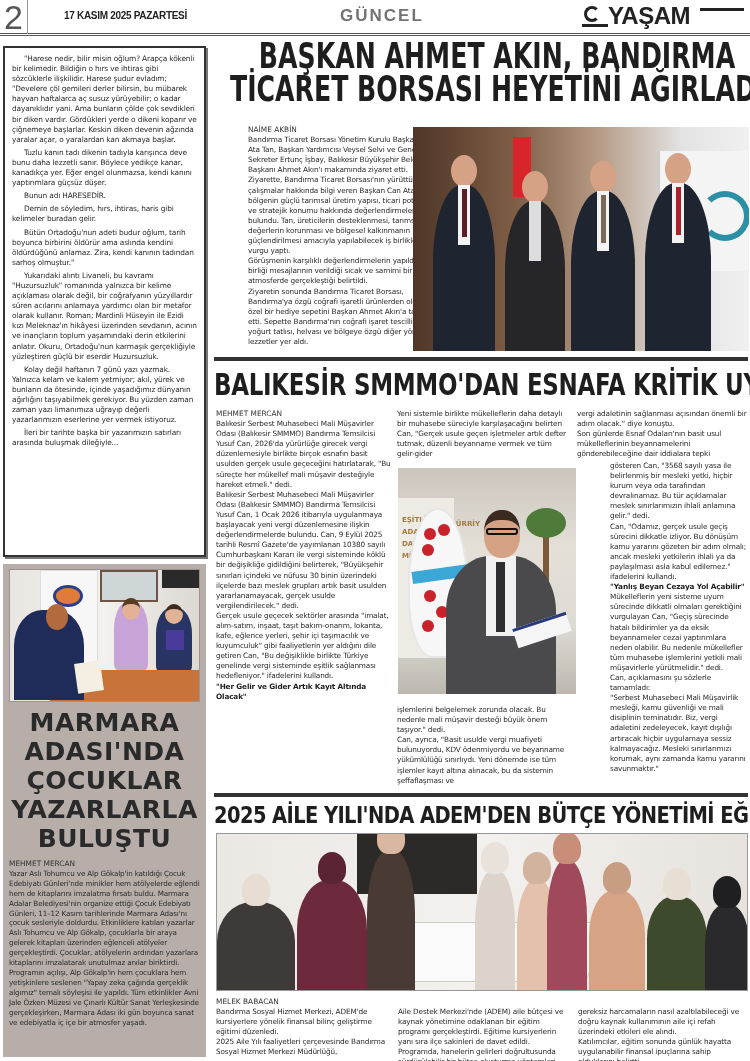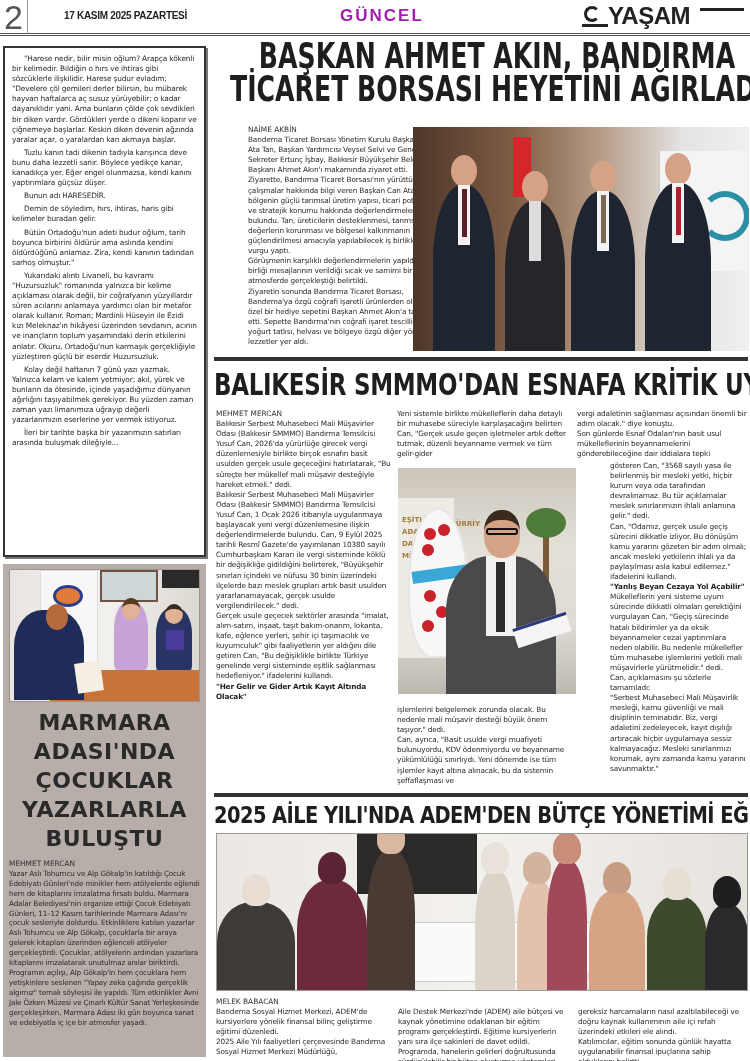--- a/index.html
+++ b/index.html
@@ -3,21 +3,21 @@
 <meta charset="utf-8">
 <style>
   * { box-sizing: border-box; margin: 0; padding: 0; }
   html, body { width: 750px; height: 1061px; background: #fff; overflow: hidden; }
   body { font-family: "DejaVu Sans", sans-serif; color: #222; position: relative; }
 
   
   .masthead { position: absolute; left: 0; top: 0; width: 750px; height: 36px; border-bottom: 3px double #555; }
   .page-num { position: absolute; left: 4px; top: 0; width: 24px; height: 34px; font-family: "Liberation Sans", sans-serif; font-size: 34px; line-height: 34px; color: #555; border-right: 1px solid #999; }
   .date { position: absolute; left: 64px; top: 10px; font-family: "Liberation Sans", sans-serif; font-weight: bold; font-size: 10px; letter-spacing: -0.3px; color: #222; }
-  .section { position: absolute; left: 340px; top: 6px; font-family: "Liberation Sans", sans-serif; font-weight: bold; font-size: 17px; letter-spacing: 2px; color: #a21caf; }
+  .section { position: absolute; left: 340px; top: 6px; font-family: "Liberation Sans", sans-serif; font-weight: bold; font-size: 17px; letter-spacing: 2px; color: #737373; }
   .logo { position: absolute; left: 582px; top: 2px; width: 164px; height: 30px; }
   .logo .word { position: absolute; left: 26px; top: 0; font-family: "Liberation Sans", sans-serif; font-weight: bold; font-size: 24px; letter-spacing: -0.5px; color: #222; }
   .logo .moon { position: absolute; left: 2px; top: 4px; width: 16px; height: 16px; border-radius: 50%; border: 3px solid #222; border-right-color: transparent; }
   .logo .line { position: absolute; left: 0; top: 22px; width: 26px; height: 3px; background: #222; }
   .logo .line2 { position: absolute; left: 118px; top: 6px; width: 44px; height: 3px; background: #222; }
 
   
   .column-box { position: absolute; left: 3px; top: 46px; width: 203px; height: 511px; border: 2px solid #333; box-shadow: 2px 2px 0 #777; background: #fff; padding: 6px 7px; }
   .col-head { position: relative; height: 66px; }
   .col-photo { position: absolute; left: 3px; top: 2px; width: 58px; height: 62px; background: linear-gradient(160deg, #cfc6b8 0%, #e8ddd0 40%, #bba592 100%); }
@@ -37,21 +37,21 @@
   .mp-tv { position: absolute; left: 152px; top: 0; width: 38px; height: 18px; background: #2a2a2a; }
   .mp-man { position: absolute; left: 4px; top: 40px; width: 70px; height: 90px; background: #1f2c5a; border-radius: 40% 40% 0 0; }
   .mp-man .head { position: absolute; left: 32px; top: -6px; width: 22px; height: 26px; border-radius: 50%; background: #b36b3d; }
   .mp-table { position: absolute; left: 40px; top: 100px; width: 152px; height: 34px; background: #c8733a; }
   .mp-book { position: absolute; left: 66px; top: 92px; width: 26px; height: 30px; background: #f4efe2; transform: rotate(-8deg); }
   .mp-girl { position: absolute; left: 104px; top: 32px; width: 34px; height: 68px; background: #c7a3d8; border-radius: 40% 40% 10% 10%; }
   .mp-girl .head { position: absolute; left: 8px; top: -4px; width: 18px; height: 22px; border-radius: 50%; background: #e1b394; border-top: 6px solid #5b3a24; }
   .mp-boy { position: absolute; left: 146px; top: 38px; width: 36px; height: 64px; background: #283564; border-radius: 40% 40% 10% 10%; }
   .mp-boy .head { position: absolute; left: 9px; top: -4px; width: 18px; height: 20px; border-radius: 50%; background: #e1b394; border-top: 5px solid #3b2a1e; }
   .mp-boy .bk { position: absolute; left: 10px; top: 22px; width: 18px; height: 20px; background: #4a3a9a; }
-  .marmara-title { font-family: "DejaVu Sans", sans-serif; font-weight: bold; font-size: 22px; line-height: 29px; color: #2a2a2a; text-align: center; margin-top: 6px; letter-spacing: 0.5px; }
+  .marmara-title { font-family: "DejaVu Sans", sans-serif; font-weight: bold; font-size: 25px; line-height: 29px; color: #2a2a2a; text-align: center; margin-top: 6px; letter-spacing: 0.5px; }
   .marmara-body { font-size: 7.2px; line-height: 9.9px; color: #2a2a2a; margin-top: 6px; letter-spacing: -0.15px; }
   .byline { font-size: 7.4px; color: #333; text-transform: uppercase; letter-spacing: 0; }
 
   
   .h1 { position: absolute; font-family: "DejaVu Sans", sans-serif; font-weight: bold; color: #1e1e1e; letter-spacing: -0.5px; transform-origin: left top; white-space: nowrap; }
   .story1-title { left: 214px; top: 40px; width: 534px; margin-left: 16px; }
   .story1-title div { font-family: "DejaVu Sans Condensed", "DejaVu Sans", sans-serif; font-weight: bold; font-size: 28px; line-height: 33px; text-align: center; transform: scaleY(1.25); letter-spacing: 0px; }
   .s1-text { position: absolute; left: 216px; top: 125px; width: 196px; font-size: 7.3px; line-height: 10.1px; color: #2a2a2a; letter-spacing: -0.15px; margin-left: 32px; }
   .s1-photo { position: absolute; left: 413px; top: 127px; width: 336px; height: 224px; background: #6a4a34; overflow: hidden; }
   .s1-photo .bg { position: absolute; inset: 0; background: linear-gradient(90deg, #4e3628 0%, #7e5d45 30%, #b59a84 55%, #e3e3e3 80%, #f0f0f0 100%); }

